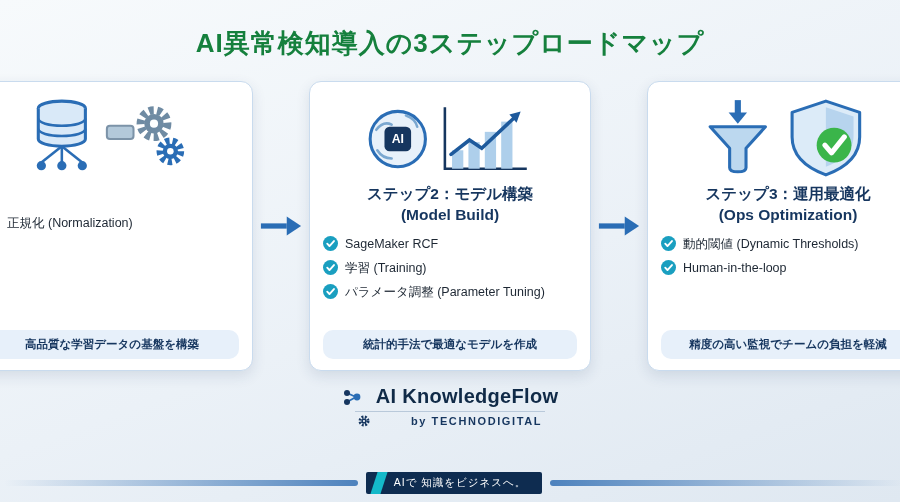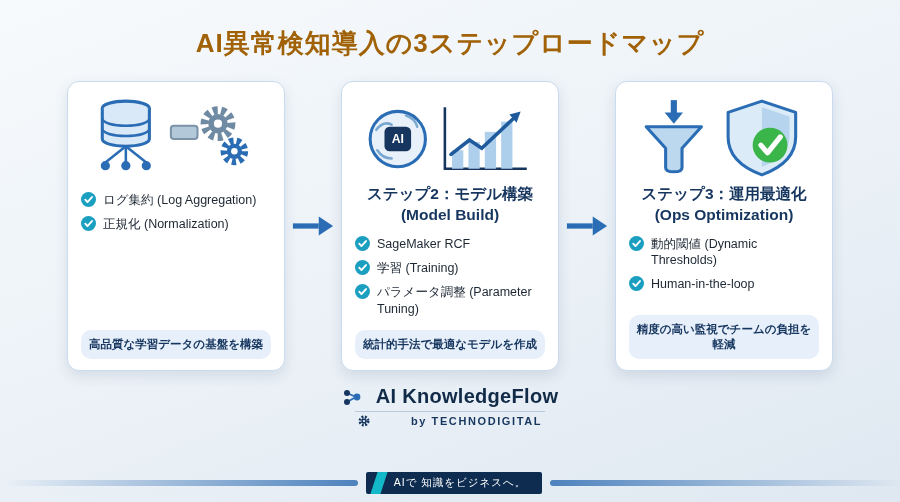--- a/index.html
+++ b/index.html
@@ -6,27 +6,27 @@
   html,body { width:900px; height:502px; }
   body {
     font-family:"Liberation Sans","DejaVu Sans",sans-serif;
     background:linear-gradient(160deg,#f7fafc 0%,#ebf1f7 55%,#dfe8f1 100%);
     overflow:hidden;
   }
   .page { position:relative; width:900px; height:502px; display:flex; flex-direction:column; align-items:center; }
 
   .main-title {
     margin-top:26px;
-    font-size:26px; font-weight:bold; color:#a16207; letter-spacing:1px;
+    font-size:26px; font-weight:bold; color:#15803d; letter-spacing:1px;
   }
 
   .cards-row { display:flex; align-items:center; margin-top:20px; gap:6px; }
 
   .card {
-    width:218px; height:290px;
+    width:282px; height:290px;
     background:#ffffff;
     border:1.5px solid #c9dbee;
     border-radius:12px;
     box-shadow:0 5px 14px rgba(30,60,100,.12);
     padding:12px 13px 11px;
     display:flex; flex-direction:column;
   }
   .icon-area { height:88px; display:flex; align-items:center; justify-content:center; }
   .card-title { text-align:center; font-weight:bold; color:#16365f; font-size:15.5px; line-height:1.35; margin-top:2px; }
   .checklist { list-style:none; margin-top:10px; display:flex; flex-direction:column; gap:8px; }
@@ -96,21 +96,20 @@
           <circle cx="142" cy="55" r="7.5" fill="#2a6db5"></circle>
           <circle cx="142" cy="55" r="3.2" fill="#ffffff"></circle>
         </svg>
       </div>
       <ul class="checklist">
         <li class="check-item">
           <svg class="check-badge" viewBox="0 0 16 16">
               <circle cx="8" cy="8" r="8" fill="#1a9fc0"></circle>
               <path d="M4.5 8.2 l2.4 2.6 L11.7 5.4" stroke="#fff" stroke-width="2" fill="none" stroke-linecap="round" stroke-linejoin="round"></path>
             </svg>
-          <span>ログ集約 (Log Aggregation)</span>
         </li>
         <li class="check-item">
           <svg class="check-badge" viewBox="0 0 16 16">
               <circle cx="8" cy="8" r="8" fill="#1a9fc0"></circle>
               <path d="M4.5 8.2 l2.4 2.6 L11.7 5.4" stroke="#fff" stroke-width="2" fill="none" stroke-linecap="round" stroke-linejoin="round"></path>
             </svg>
           <span>正規化 (Normalization)</span>
         </li>
       </ul>
       <div class="card-summary">高品質な学習データの基盤を構築</div>

